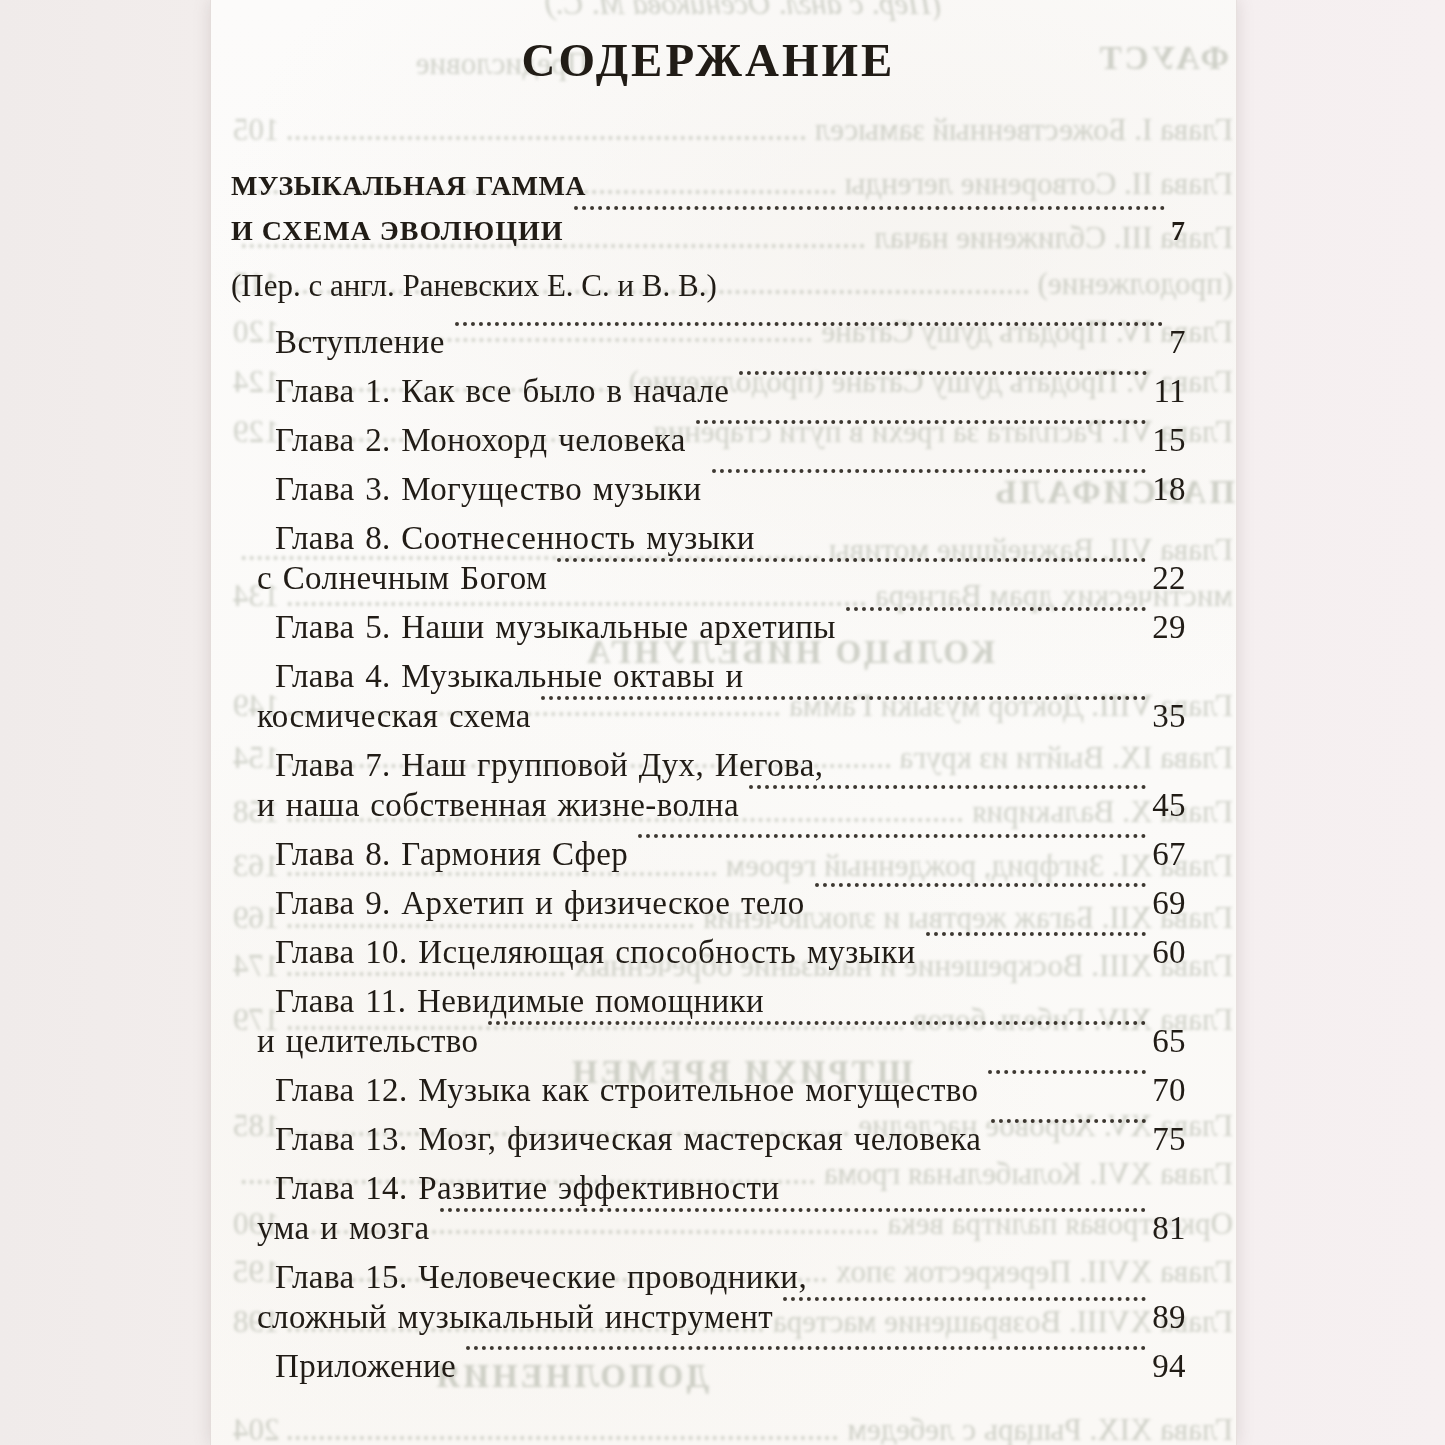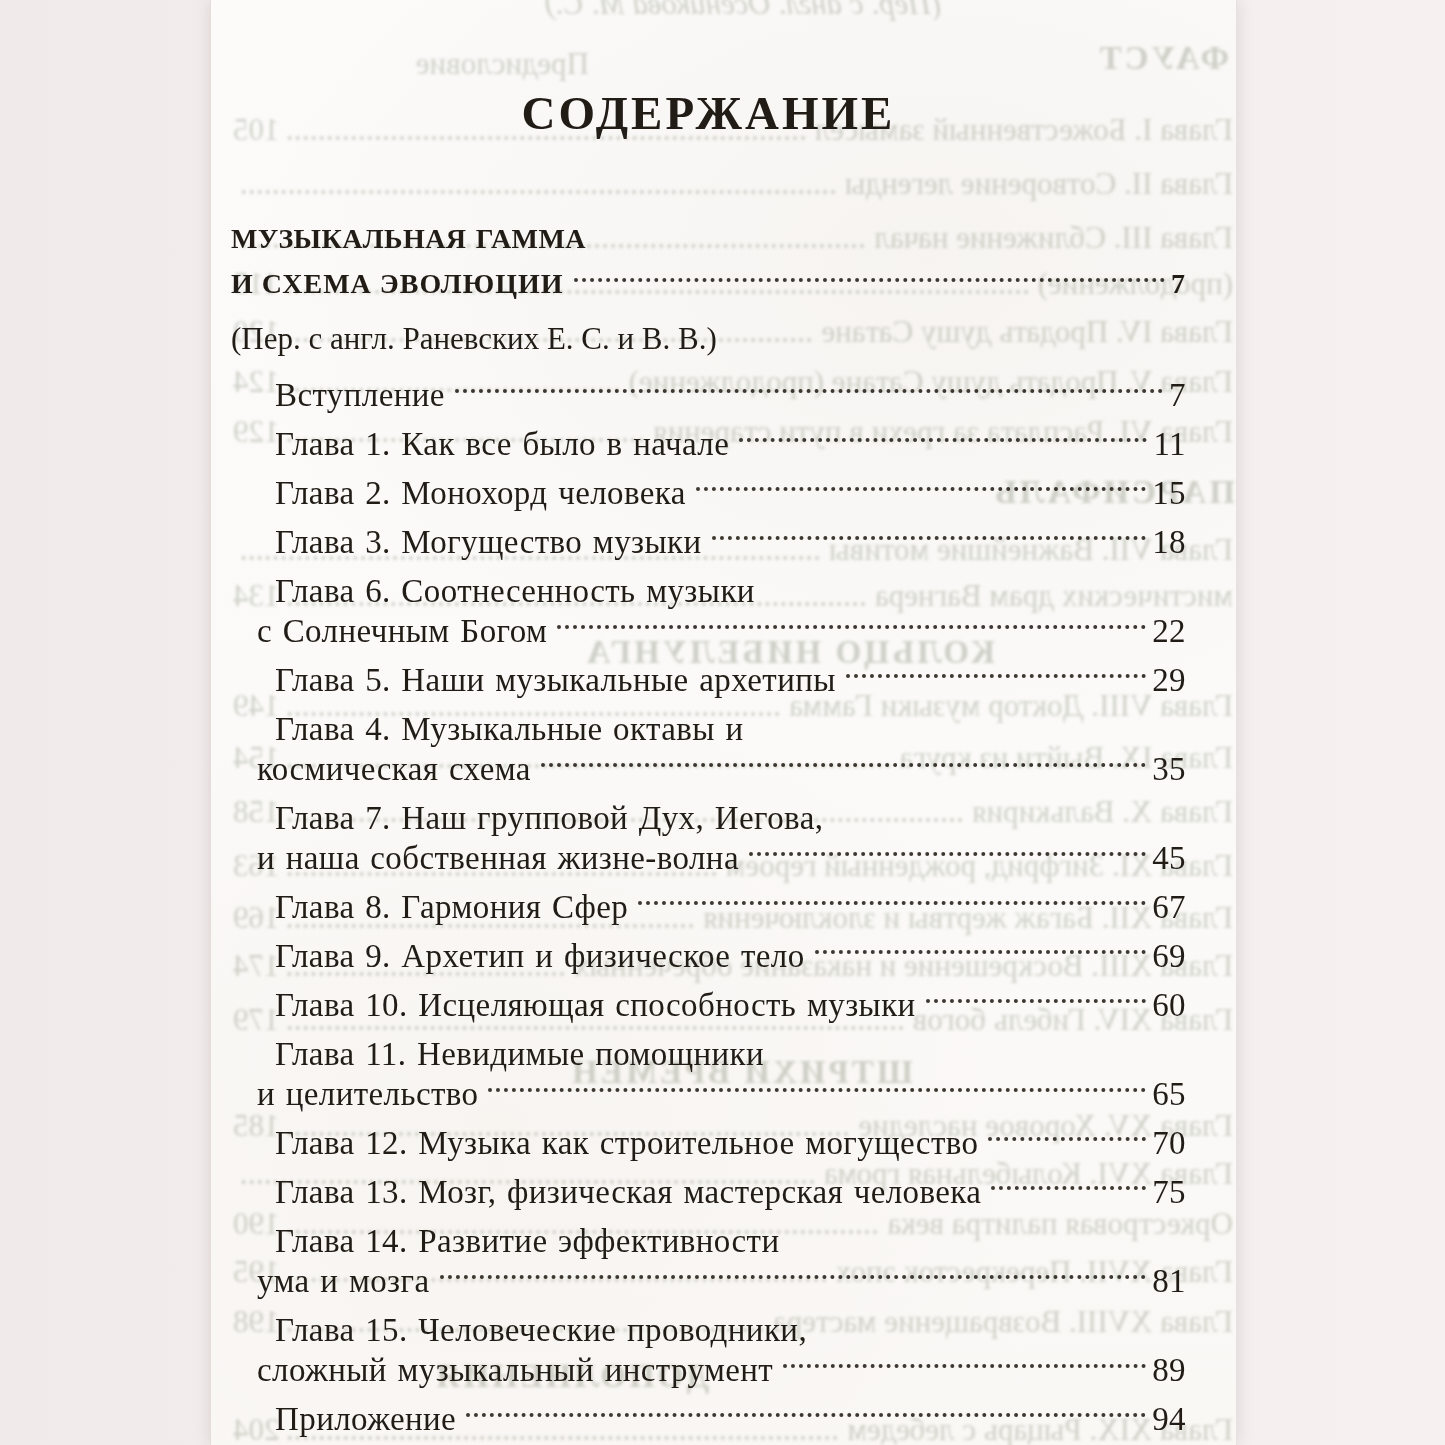--- a/index.html
+++ b/index.html
@@ -32,31 +32,30 @@
     color:#a3a899;opacity:.50;filter:blur(1.4px);
     font-size:31px;line-height:36px;white-space:nowrap;overflow:hidden;
   }
   .ghost-row .gleader{flex:1 1 auto;border-bottom:4px dotted #a3a899;margin:0 8px 7px 10px;min-width:0;}
   .ghost-row .gnum{flex:0 0 auto;}
   .ghost-row.gheader{font-weight:bold;letter-spacing:3px;font-size:33px;}
   .ghost-row.gitalic{font-style:italic;}
   
   .content{
     position:relative;z-index:2;
-    padding:54px 50px 0 20px;
+    padding:32px 50px 0 20px;
     color:#211c16;
-    margin-top:31px;
   }
   h1.title{
     margin:0 0 0 0;
     font-size:47px;line-height:56px;font-weight:bold;
     letter-spacing:3px;text-align:center;
   }
   .part{margin-top:78px;font-weight:bold;font-size:28px;line-height:50px;letter-spacing:1px;}
-  .row{display:flex;align-items:center;}
+  .row{display:flex;align-items:flex-start;}
   .leader{flex:1 1 auto;border-bottom:4.5px dotted #2e2821;margin:0 6px 9px 10px;min-width:12px;opacity:.92;}
   .num{flex:0 0 auto;}
   .translator{margin-top:10px;font-size:31px;line-height:40px;}
   .entries{margin-top:16px;font-size:33px;}
   .entry{margin-bottom:9px;}
   .line{line-height:40px;letter-spacing:.4px;word-spacing:2px;}
   .ind-ch{padding-left:44px;}
   .ind-wrap{padding-left:26px;}
 </style>
 </head>
@@ -232,21 +231,21 @@
             </div>
           </div>
           <div class="entry">
             <div class="line ind-ch row">
               <span>Глава 3. Могущество музыки</span>
               <span class="leader"></span>
               <span class="num">18</span>
             </div>
           </div>
           <div class="entry">
-            <div class="line ind-ch"><span>Глава 6. Соотнесенность музыки</span></div>
+            <div class="line ind-ch"><span>Глава 8. Соотнесенность музыки</span></div>
             <div class="line ind-wrap row">
               <span>с Солнечным Богом</span>
               <span class="leader"></span>
               <span class="num">22</span>
             </div>
           </div>
           <div class="entry">
             <div class="line ind-ch row">
               <span>Глава 5. Наши музыкальные архетипы</span>
               <span class="leader"></span>

